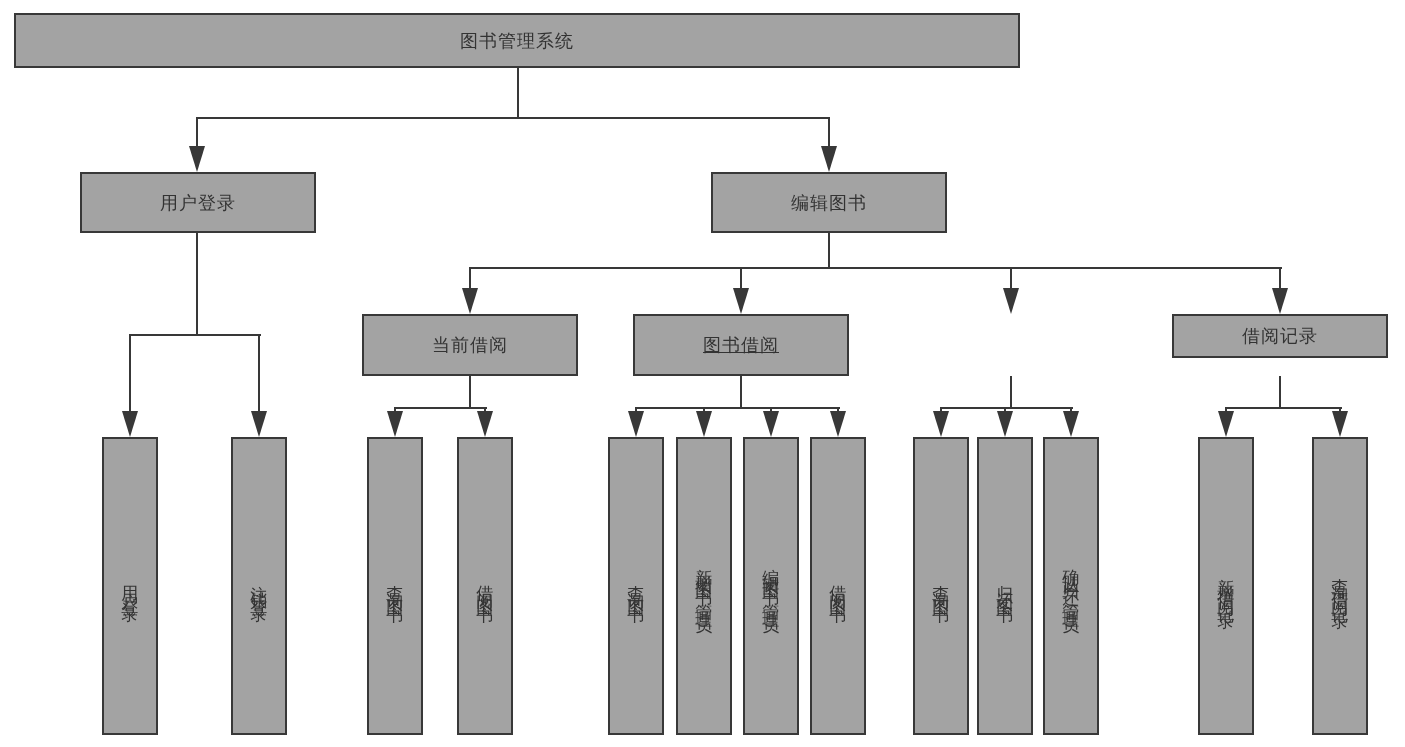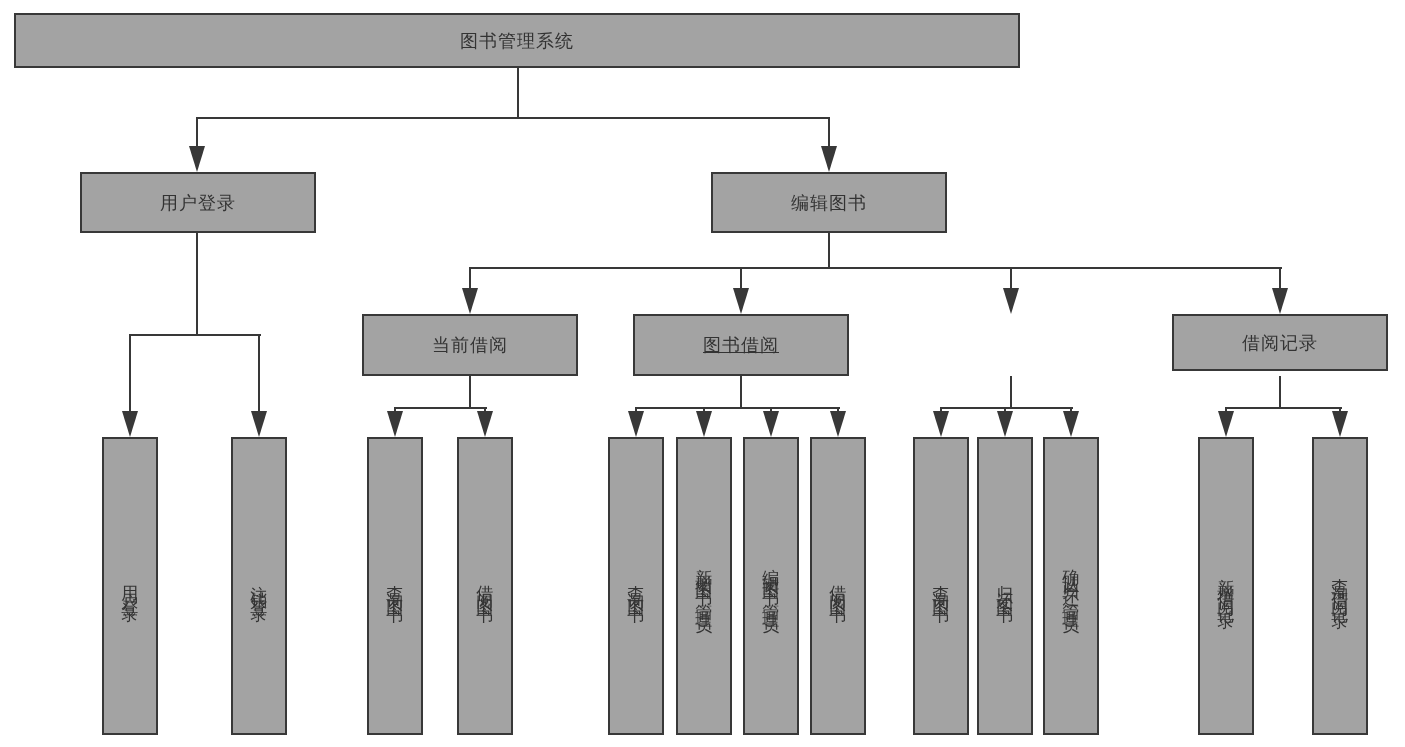--- a/index.html
+++ b/index.html
@@ -97,21 +97,21 @@
   <div class="arw" style="left:1003px;top:288px;"></div>
   <div class="vl" style="left:1279px;top:267px;height:23px;"></div>
   <div class="arw" style="left:1272px;top:288px;"></div>
 
   <div class="box box-h" style="left:362px;top:314px;width:216px;height:62px;">
     <span>当前借阅</span>
   </div>
   <div class="box box-h" style="left:633px;top:314px;width:216px;height:62px;text-decoration:underline;">
     <span>图书借阅</span>
   </div>
-  <div class="box box-h" style="left:1172px;top:314px;width:216px;height:57px;">
+  <div class="box box-h" style="left:1172px;top:314px;width:216px;height:44px;">
     <span>借阅记录</span>
   </div>
 
   <div class="vl" style="left:469px;top:376px;height:33px;"></div>
   <div class="hl" style="left:394px;top:407px;width:93px;"></div>
   <div class="vl" style="left:394px;top:407px;height:8px;"></div>
   <div class="arw" style="left:387px;top:411px;"></div>
   <div class="vl" style="left:484px;top:407px;height:8px;"></div>
   <div class="arw" style="left:477px;top:411px;"></div>
 

